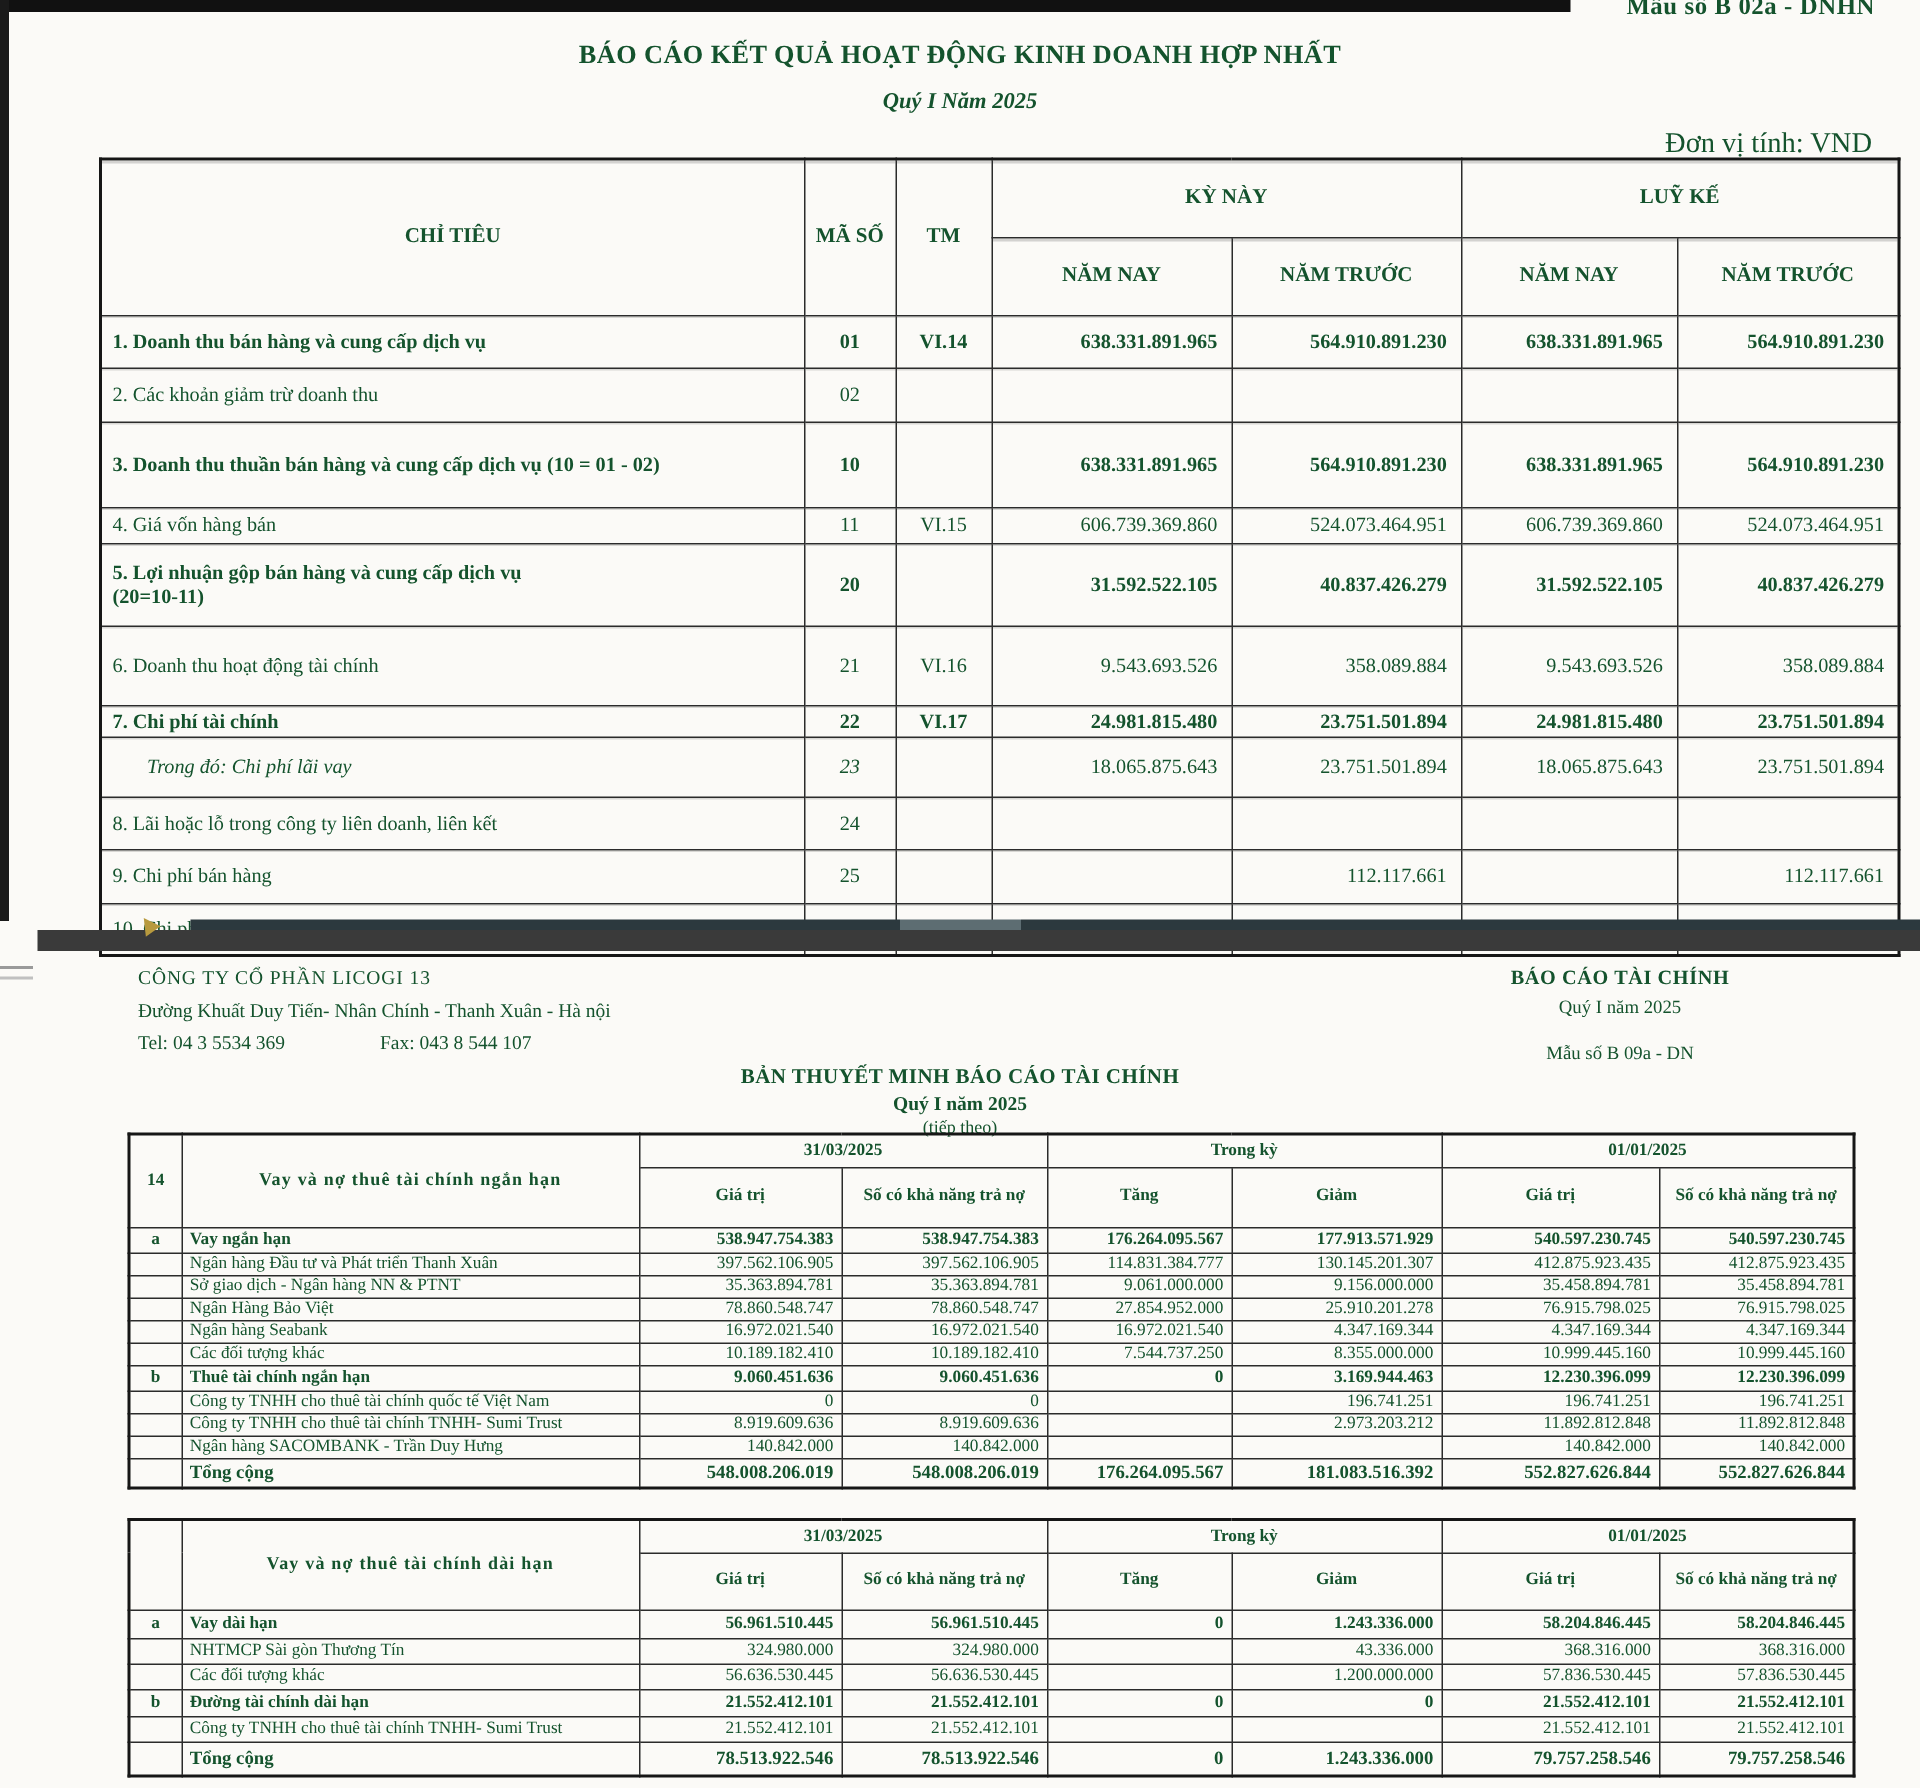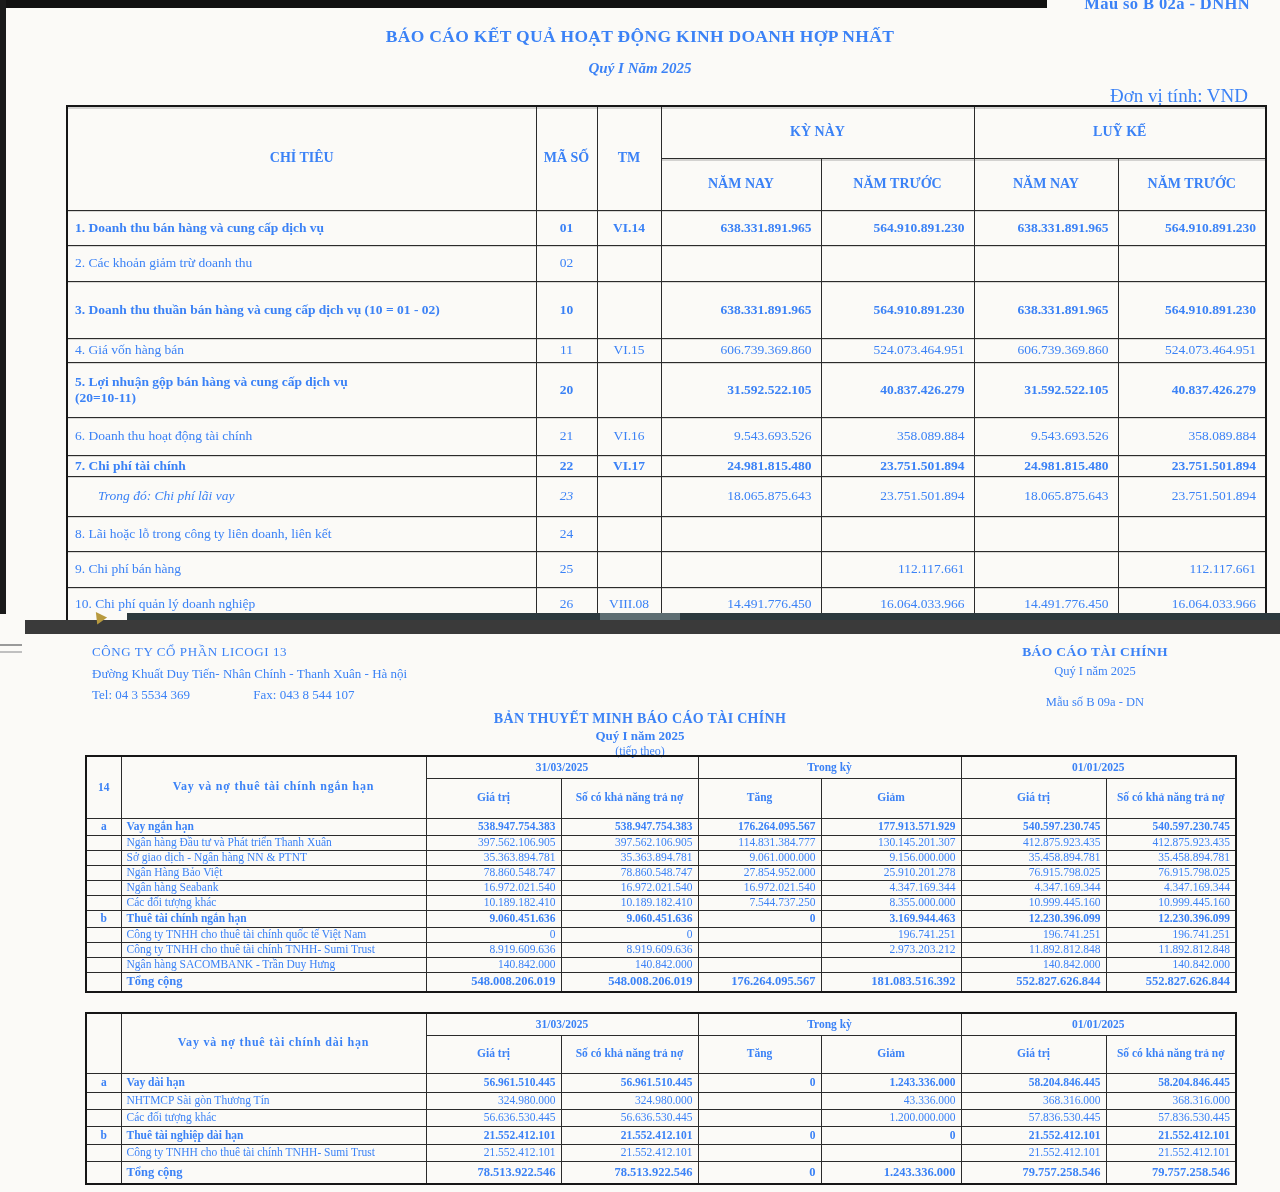--- a/index.html
+++ b/index.html
@@ -1,17 +1,17 @@
 <!DOCTYPE html>
 <html><head>
 <meta charset="utf-8">
 <style>
   html,body{margin:0;padding:0;background:#ffffff;}
   .page{position:relative;width:1280px;height:1192px;background:#fbfaf7;overflow:hidden;
-        font-family:"Liberation Serif","DejaVu Serif",serif;color:#3b82f6;}
+        font-family:"Liberation Serif","DejaVu Serif",serif;color:#14532d;}
   
   .top-bar{position:absolute;left:0;top:0;width:1047px;height:8px;background:#111;}
   .left-strip{position:absolute;left:0;top:0;width:6px;height:614px;background:#1a1a1a;}
   .form-no{position:absolute;top:-6px;right:30px;font-weight:bold;font-size:16.5px;letter-spacing:.4px;}
   .sep-bar1{position:absolute;left:127px;top:613px;width:1153px;height:8px;
             background:linear-gradient(90deg,#2c393e 0,#2c393e 41%,#5d6d72 41%,#5d6d72 48%,#2c393e 48%);}
   .sep-bar2{position:absolute;left:25px;top:620px;width:1255px;height:14px;background:#3a3a3a;}
   .cursor-art{position:absolute;left:93px;top:611px;width:0;height:0;border-left:6px solid transparent;
               border-right:6px solid transparent;border-bottom:11px solid #b89a3e;transform:rotate(-35deg);}
   .left-ticks{position:absolute;left:0;top:644px;width:22px;height:5px;border-top:2px solid #9a9a9a;border-bottom:2px solid #c0c0c0;}
@@ -35,21 +35,21 @@
   tr.bold td{font-weight:bold;}
   tr.italic .c-label{font-style:italic;padding-left:30px;}
   tr.italic .c-code{font-style:italic;}
 
   
   .lh-left{position:absolute;left:92px;top:645px;font-size:13px;line-height:1.05;}
   .lh-left .co-name{letter-spacing:.6px;margin-bottom:8px;}
   .lh-left .co-addr{margin-bottom:8px;}
   .lh-left .co-telfax span{display:inline-block;}
   .lh-left .co-telfax .fax{margin-left:60px;}
-  .lh-right{position:absolute;right:50px;top:645px;width:270px;text-align:center;font-size:12.5px;line-height:1.1;}
+  .lh-right{position:absolute;right:65px;top:645px;width:270px;text-align:center;font-size:12.5px;line-height:1.1;}
   .lh-right .rep-title{font-weight:bold;font-size:13.5px;letter-spacing:.4px;}
   .lh-right .rep-period{margin-top:5px;}
   .lh-right .rep-form{margin-top:17px;}
   .notes-heading{position:absolute;left:0;top:711px;width:1280px;text-align:center;line-height:1.1;}
   .notes-heading .nh-title{font-weight:bold;font-size:14px;letter-spacing:.3px;}
   .notes-heading .nh-period{font-weight:bold;font-size:13px;margin-top:3px;}
   .notes-heading .nh-cont{font-size:12px;margin-top:1px;}
 
   
   .tbl-notes{width:1150px;}
@@ -142,21 +142,21 @@
         <tr class="bold" style="height: 55px;">
           <td class="c-label">5. Lợi nhuận gộp bán hàng và cung cấp dịch vụ
 (20=10-11)</td>
           <td class="c-code">20</td>
           <td class="c-code"></td>
           <td class="c-num">31.592.522.105</td>
           <td class="c-num">40.837.426.279</td>
           <td class="c-num">31.592.522.105</td>
           <td class="c-num">40.837.426.279</td>
         </tr>
-        <tr style="height: 38px;">
+        <tr style="height: 53px;">
           <td class="c-label">6. Doanh thu hoạt động tài chính</td>
           <td class="c-code">21</td>
           <td class="c-code">VI.16</td>
           <td class="c-num">9.543.693.526</td>
           <td class="c-num">358.089.884</td>
           <td class="c-num">9.543.693.526</td>
           <td class="c-num">358.089.884</td>
         </tr>
         <tr class="bold" style="height: 21px; margin-top: 12px;">
           <td class="c-label">7. Chi phí tài chính</td>
@@ -426,21 +426,21 @@
           <td class="c-nlabel">Các đối tượng khác</td>
           <td class="c-num">56.636.530.445</td>
           <td class="c-num">56.636.530.445</td>
           <td class="c-num"></td>
           <td class="c-num">1.200.000.000</td>
           <td class="c-num">57.836.530.445</td>
           <td class="c-num">57.836.530.445</td>
         </tr>
         <tr class="bold" style="height: 18px;">
           <td class="c-mark">b</td>
-          <td class="c-nlabel">Thuê tài nghiệp dài hạn</td>
+          <td class="c-nlabel">Đường tài chính dài hạn</td>
           <td class="c-num">21.552.412.101</td>
           <td class="c-num">21.552.412.101</td>
           <td class="c-num">0</td>
           <td class="c-num">0</td>
           <td class="c-num">21.552.412.101</td>
           <td class="c-num">21.552.412.101</td>
         </tr>
         <tr style="height: 17px;">
           <td class="c-mark"></td>
           <td class="c-nlabel">Công ty TNHH cho thuê tài chính TNHH- Sumi Trust</td>

